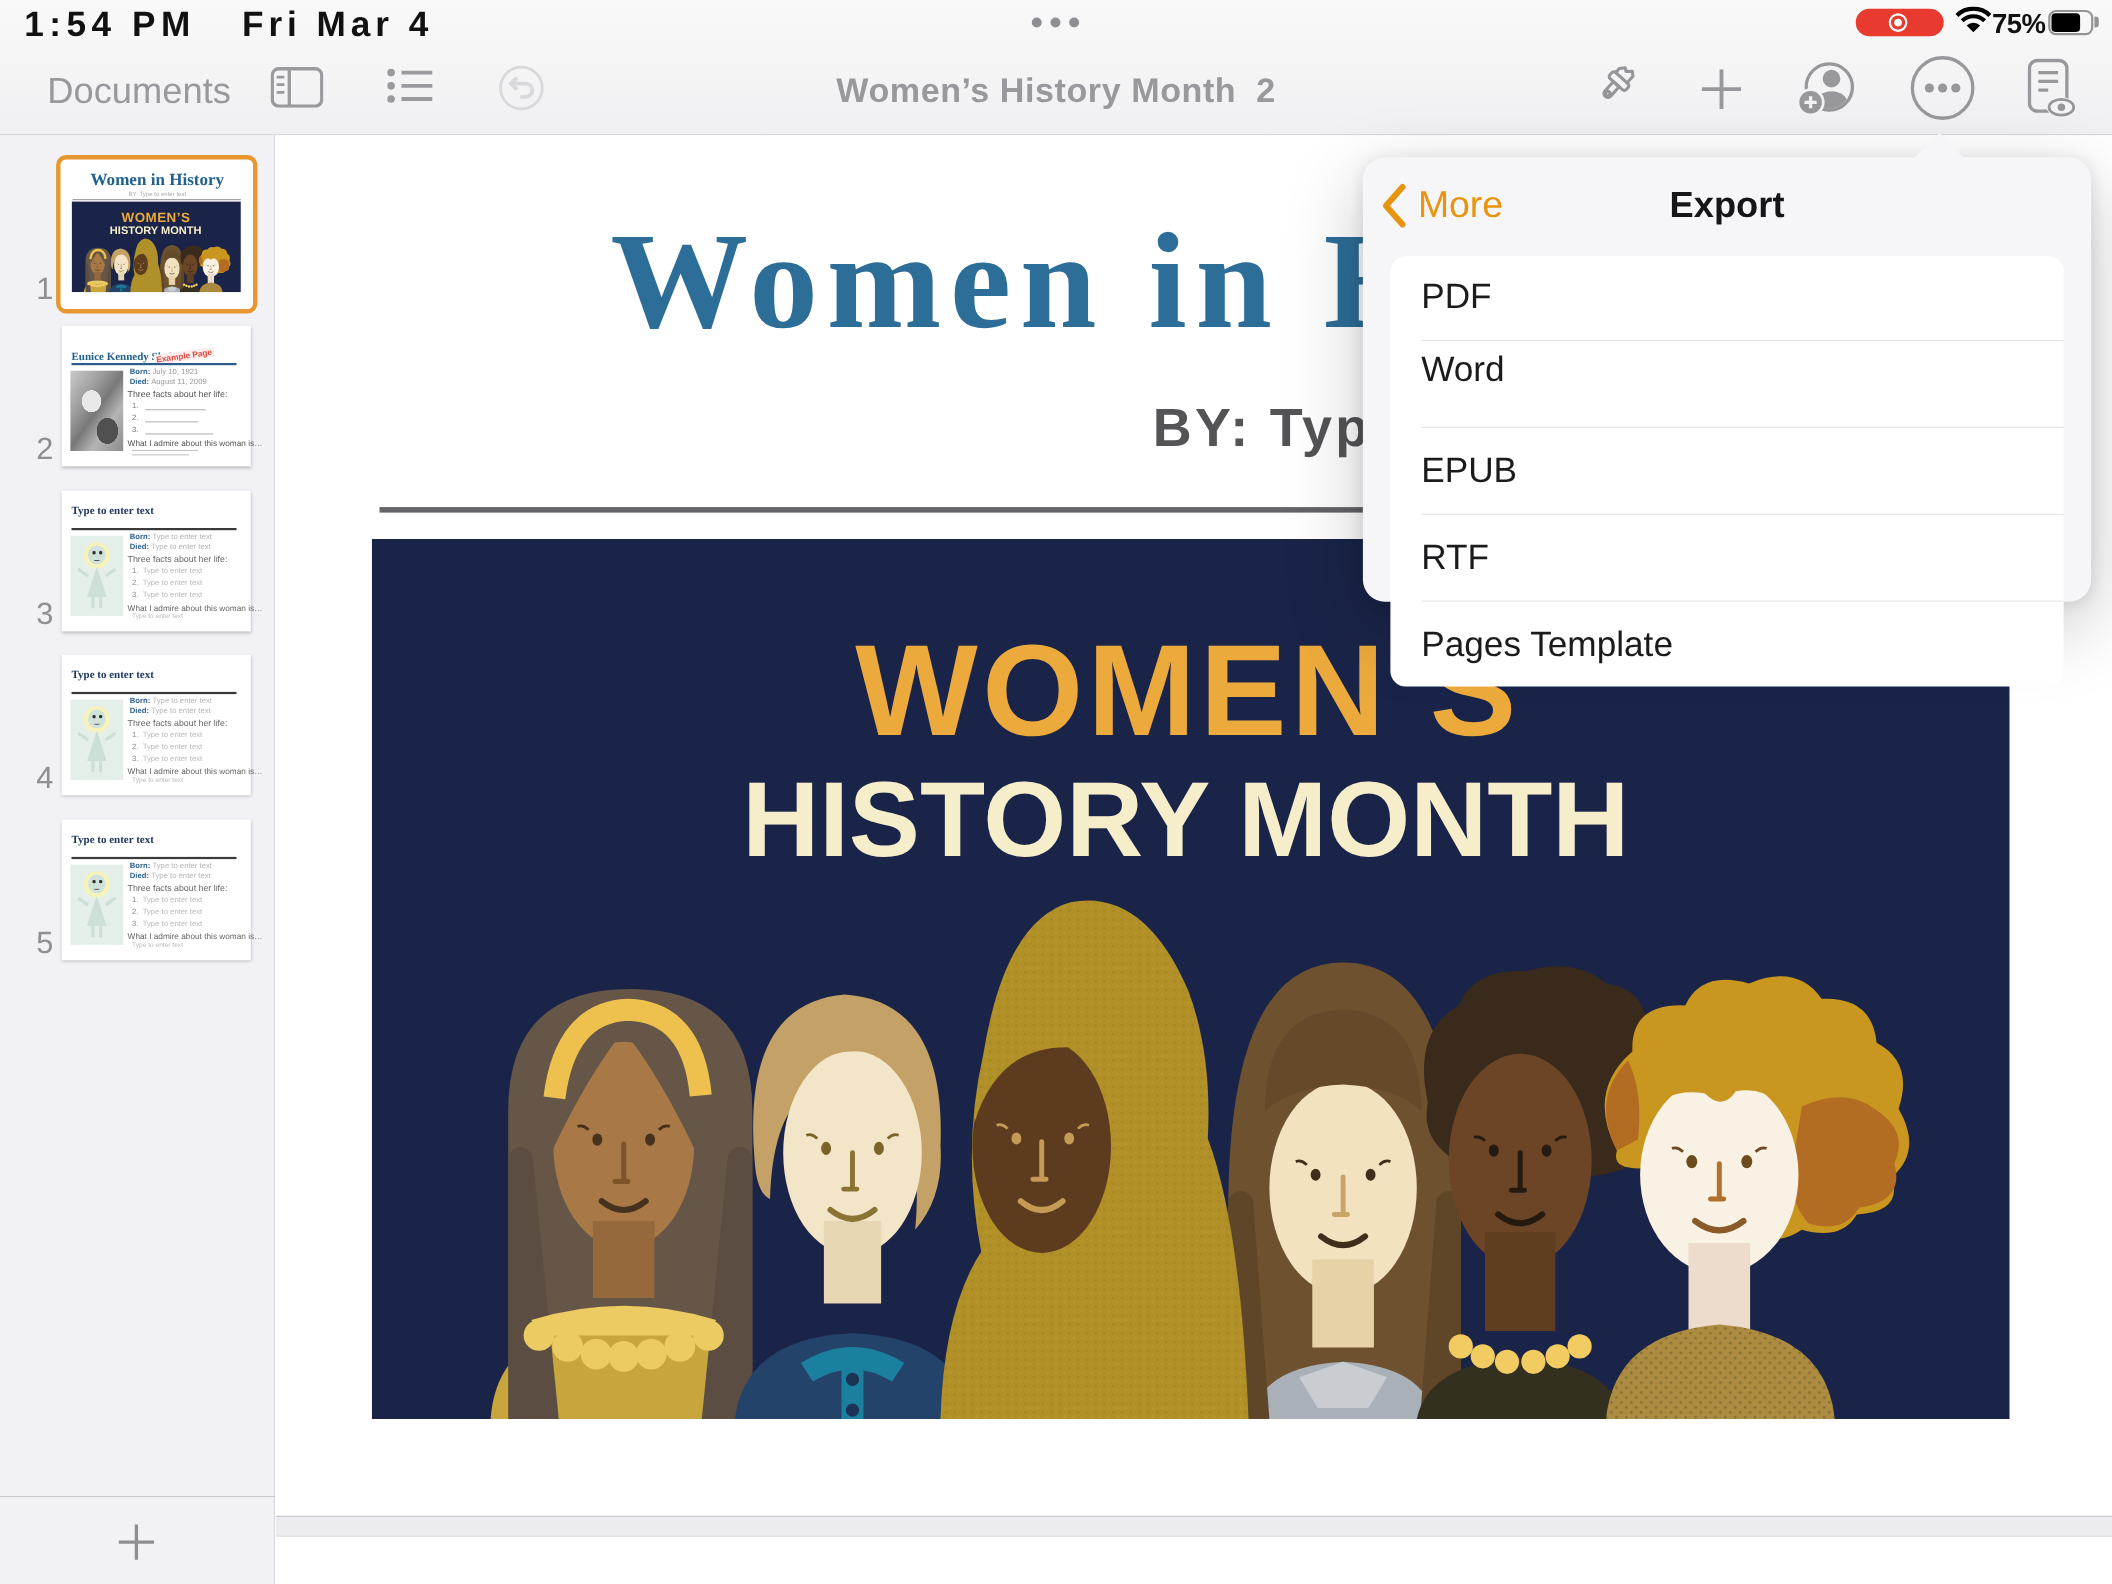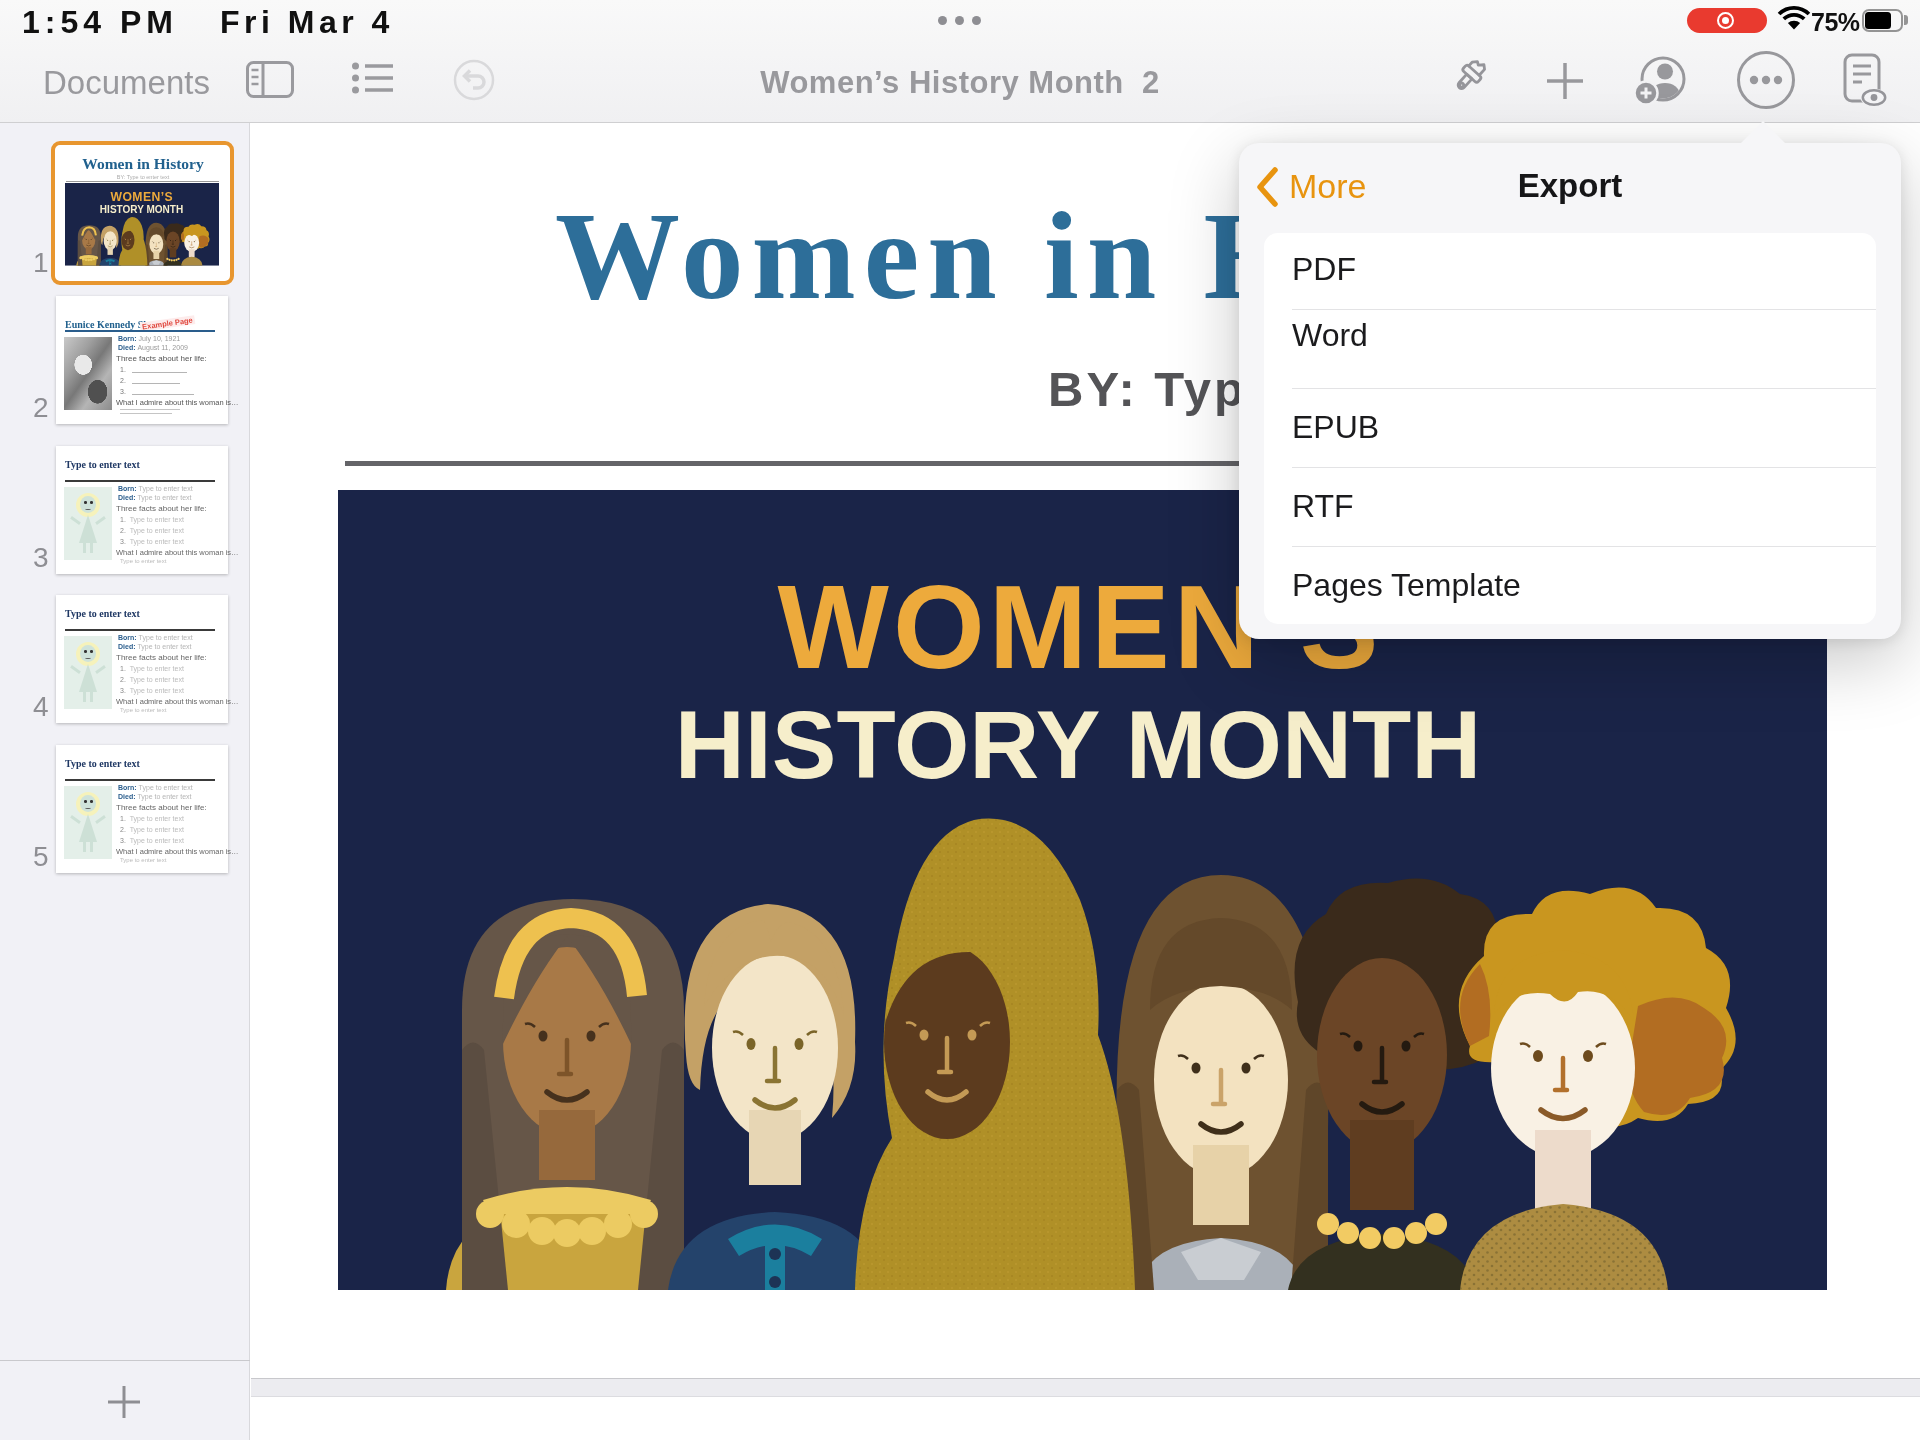--- a/index.html
+++ b/index.html
@@ -17,21 +17,21 @@
   
   #sidebar { position:absolute; left:0; top:123px; width:250px; height:1317px;
     background:#f1f1f6; border-right:1px solid #d8d8dc; }
   .thumbpage { position:absolute; background:#fff; box-shadow:0 1px 3px rgba(0,0,0,0.25); }
   .pagenum { position:absolute; color:#8e8e93; font-size:28px; }
 
   
   #main { position:absolute; left:251px; top:123px; width:1669px; height:1317px; background:#fff; }
 
   
-  #popover { position:absolute; left:1239px; top:143px; width:662px; height:496px;
+  #popover { position:absolute; left:1239px; top:143px; width:662px; height:404px;
     background:#f6f6f8; border-radius:20px;
     box-shadow:0 22px 70px rgba(0,0,0,0.22), 0 2px 14px rgba(0,0,0,0.10); }
   #poparrow { position:absolute; left:1737px; top:121px; width:0; height:0;
     border-left:26px solid transparent; border-right:26px solid transparent;
     border-bottom:26px solid #f6f6f8; z-index:10; }
   .mrow { position:absolute; left:53px; width:580px; color:#1b1b1d; font-size:32px; }
 </style>
 </head>
 <body>
 <div id="stage">

